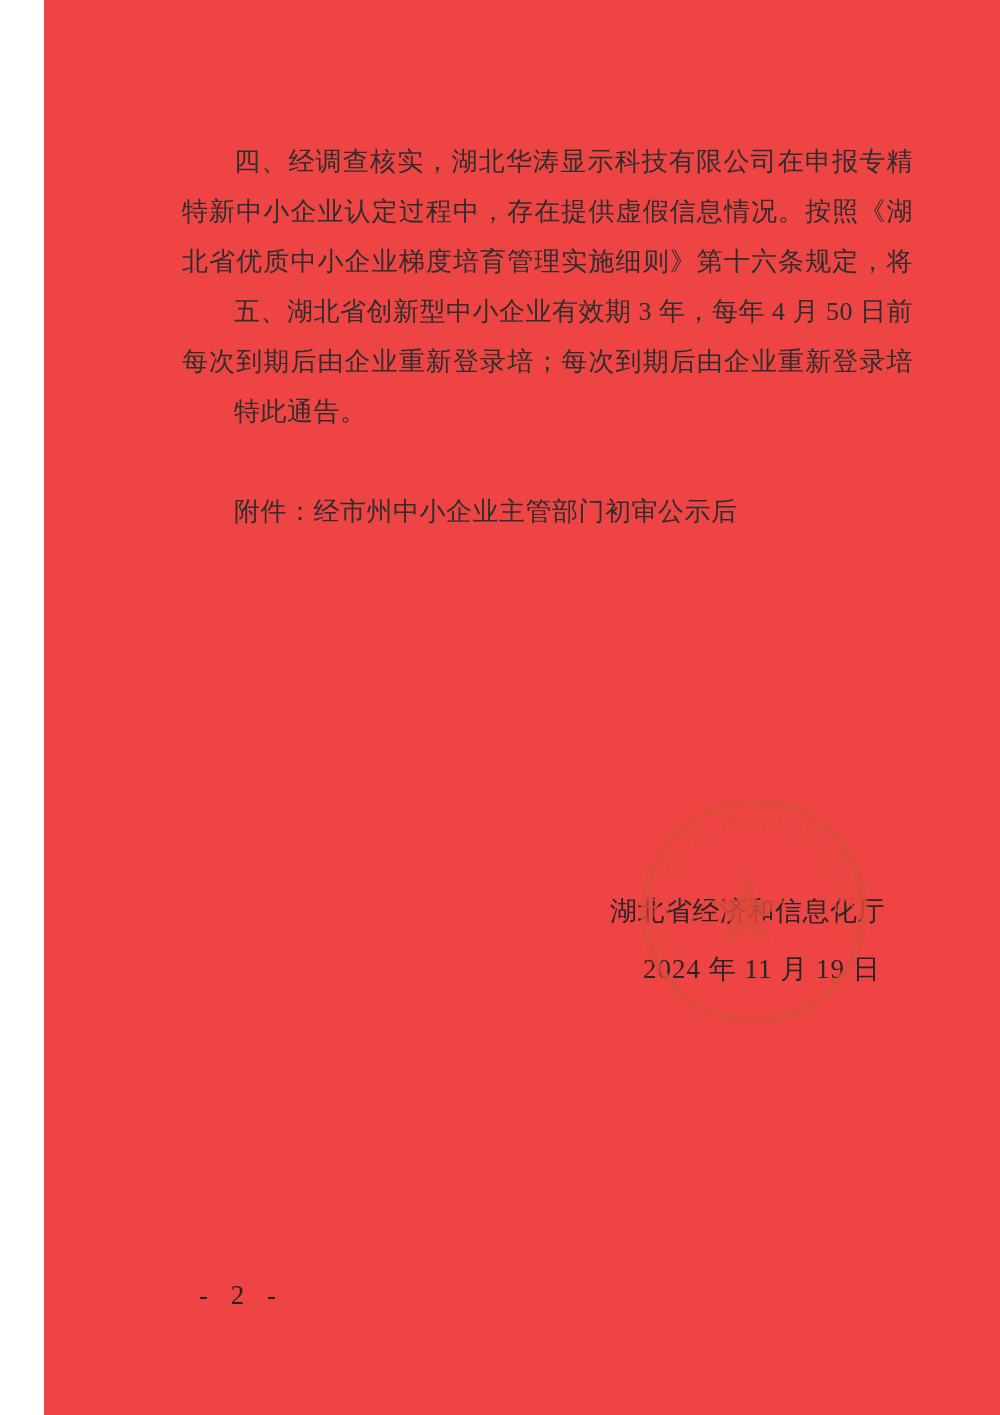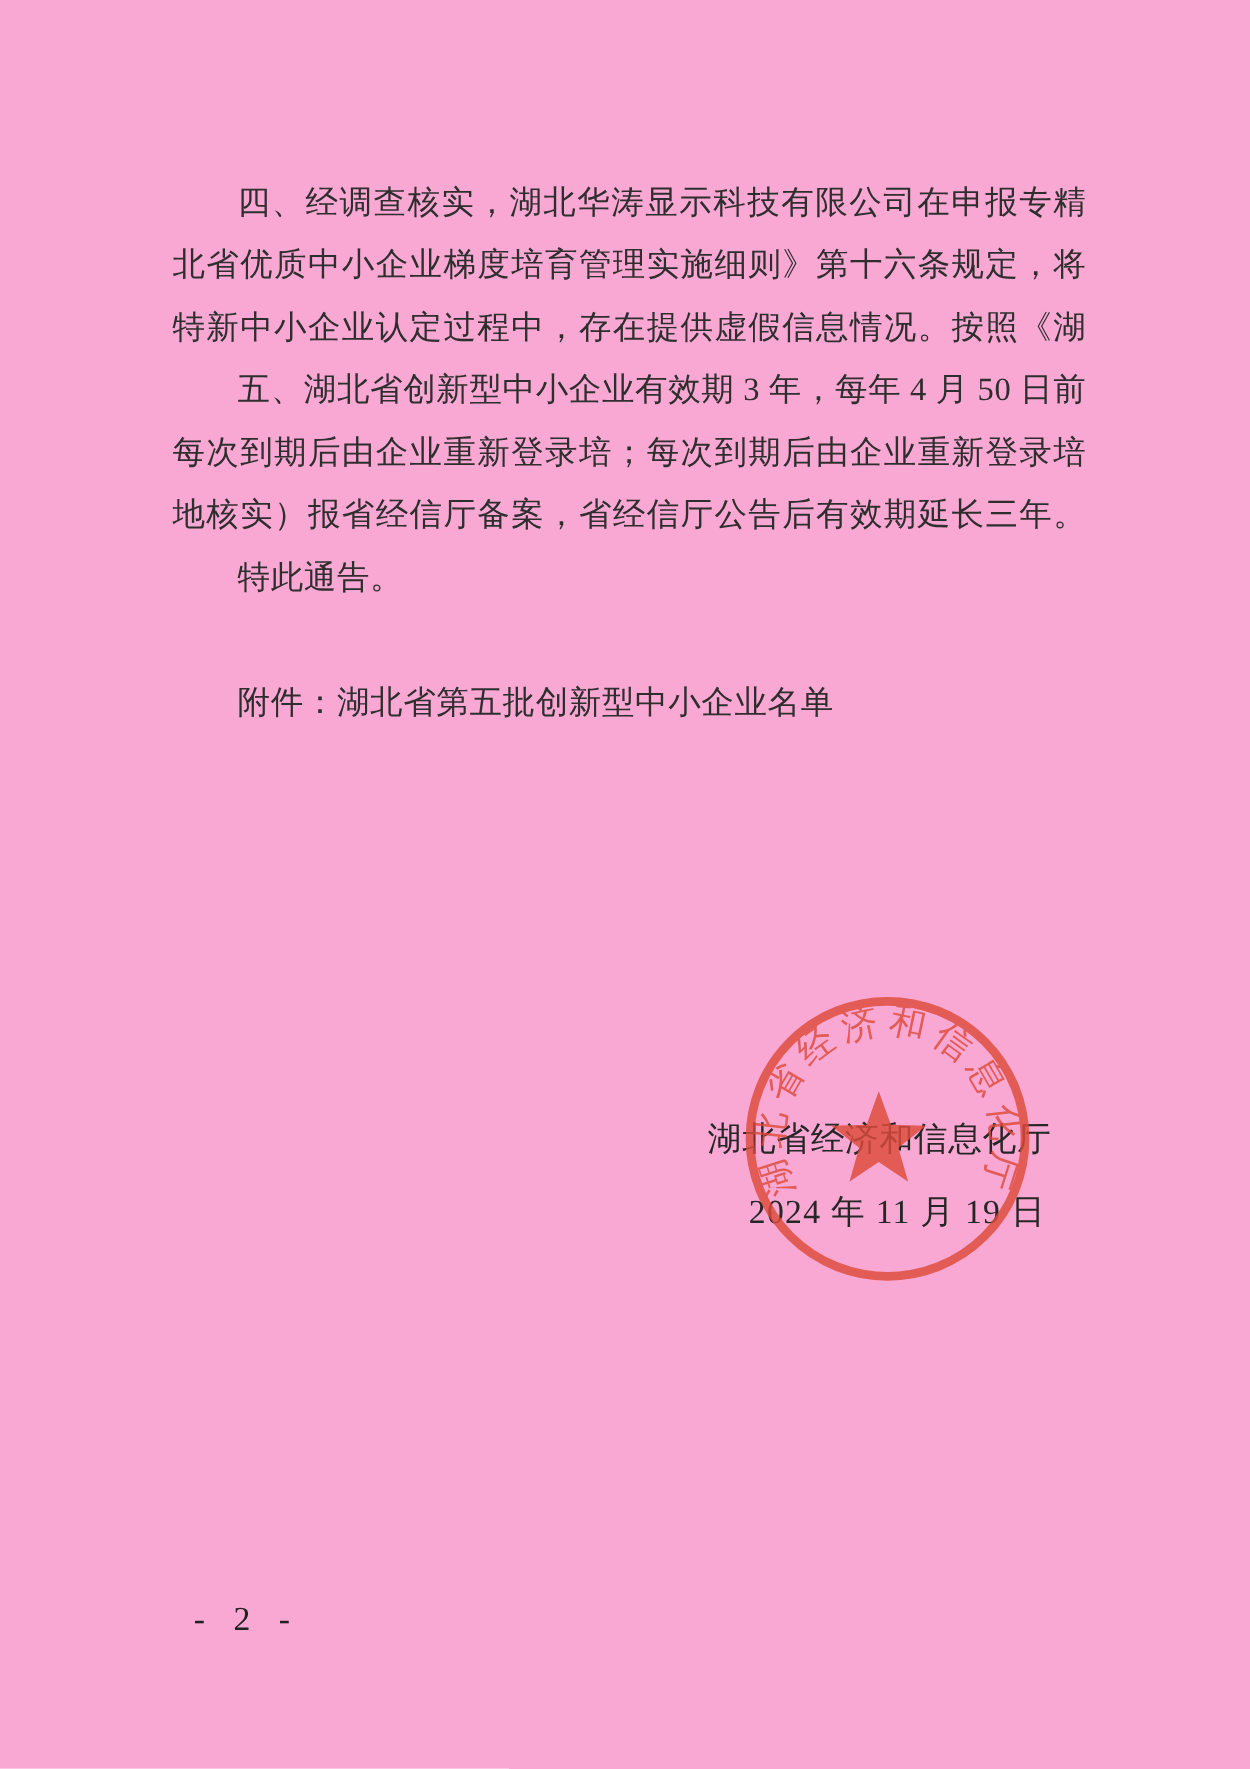--- a/index.html
+++ b/index.html
@@ -5,21 +5,22 @@
   html, body { margin: 0; padding: 0; }
   body {
     width: 1000px; height: 1415px;
     background: #ffffff;
     font-family: "Liberation Serif", "DejaVu Serif", serif;
     position: relative;
     overflow: hidden;
   }
   .page {
     position: absolute; inset: 0;
-    background: #f9a8d4;
+    background: #ef4444;
+    margin-left: 44px;
   }
   .body-text {
     position: absolute;
     left: 138px; top: 137px;
     width: 731px;
     font-size: 26px;
     line-height: 50px;
     color: #2e2e2e;
     letter-spacing: 0.5px;
   }
@@ -48,27 +49,26 @@
     font-size: 27px; color: #222222; letter-spacing: 8px;
   }
 </style>
 </head>
 <body>
 
 <div class="page">
 
   <div class="body-text">
     <div class="line ind jl">四、经调查核实，湖北华涛显示科技有限公司在申报专精</div>
+    <div class="line jl">特新中小企业认定过程中，存在提供虚假信息情况。按照《湖</div>
     <div class="line jl">北省优质中小企业梯度培育管理实施细则》第十六条规定，将</div>
-    <div class="line jl">特新中小企业认定过程中，存在提供虚假信息情况。按照《湖</div>
     <div class="line ind jl">五、湖北省创新型中小企业有效期 3 年，每年 4 月 50 日前</div>
     <div class="line jl">每次到期后由企业重新登录培；每次到期后由企业重新登录培</div>
-    <div class="line jl">地核实）报省经信厅备案，省经信厅公告后有效期延长三年。</div>
     <div class="line ind">特此通告。</div>
-    <div class="line ind gap-above">附件：湖北省第五批创新型中小企业名单</div>
+    <div class="line ind gap-above">附件：经市州中小企业主管部门初审公示后</div>
   </div>
 
   <div class="sig-name">湖北省经济和信息化厅</div>
   <div class="sig-date">2024 年 11 月 19 日</div>
 
   <svg class="seal" viewBox="0 0 236 236" xmlns="http://www.w3.org/2000/svg" aria-hidden="true">
     <defs>
       <path id="sealArc" d="M 43.1 156.1 A 84 84 0 1 1 192.9 156.1" fill="none"></path>
     </defs>
     <circle cx="118" cy="118" r="110" fill="none" stroke="#dd4b3a" stroke-width="7"></circle>

